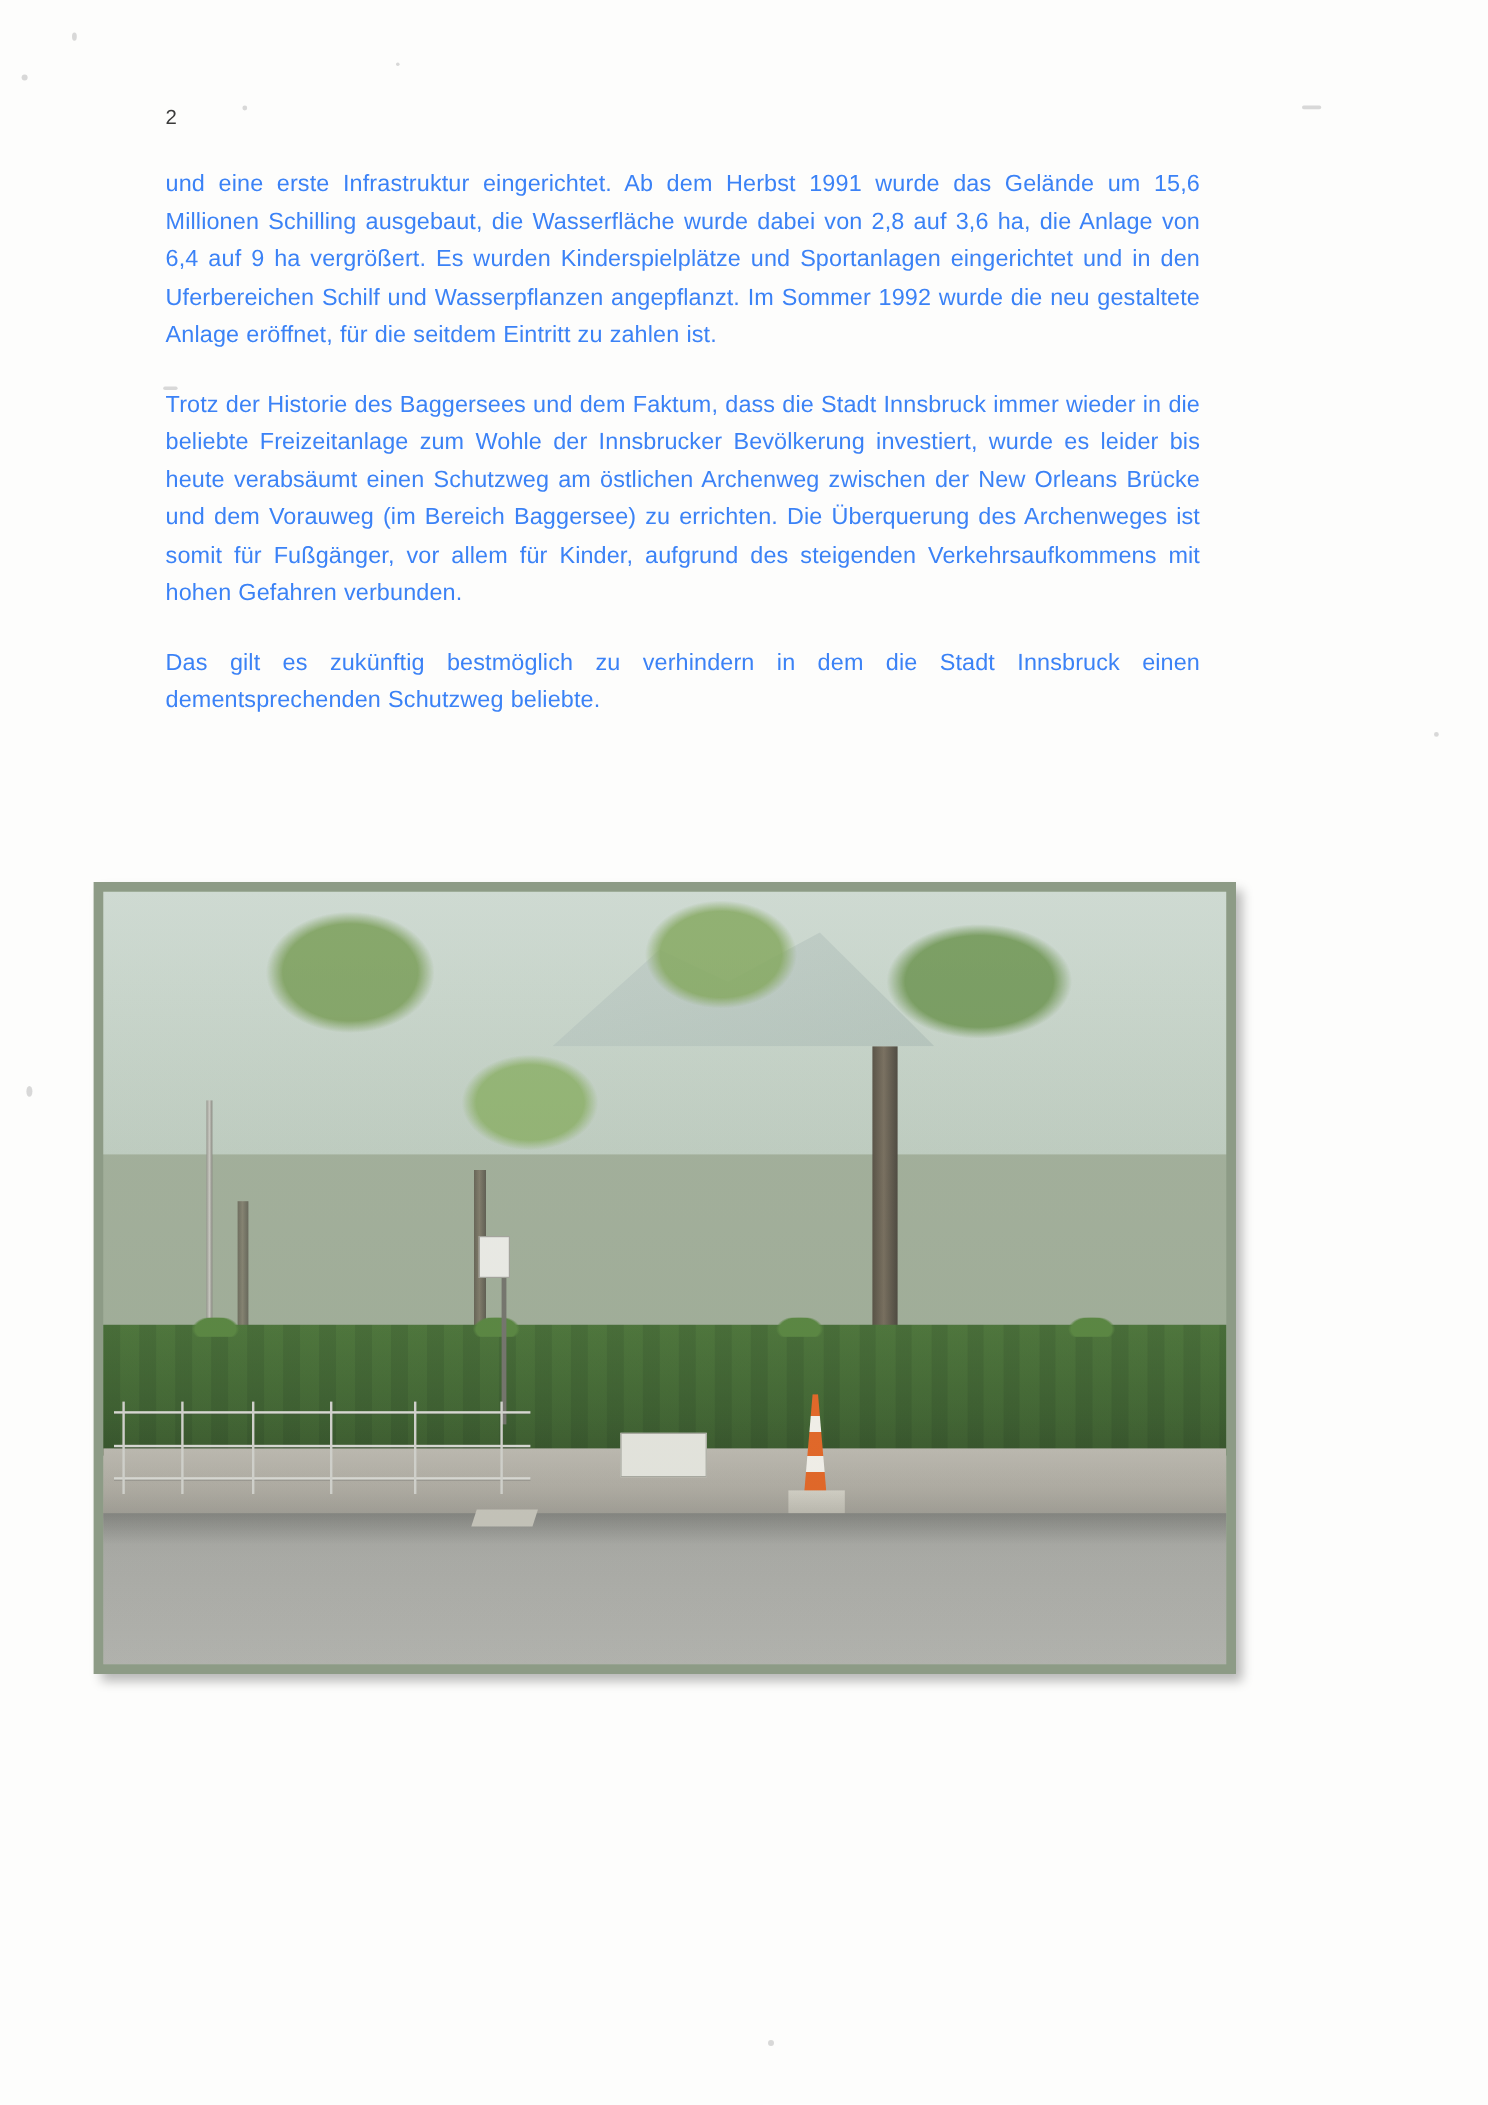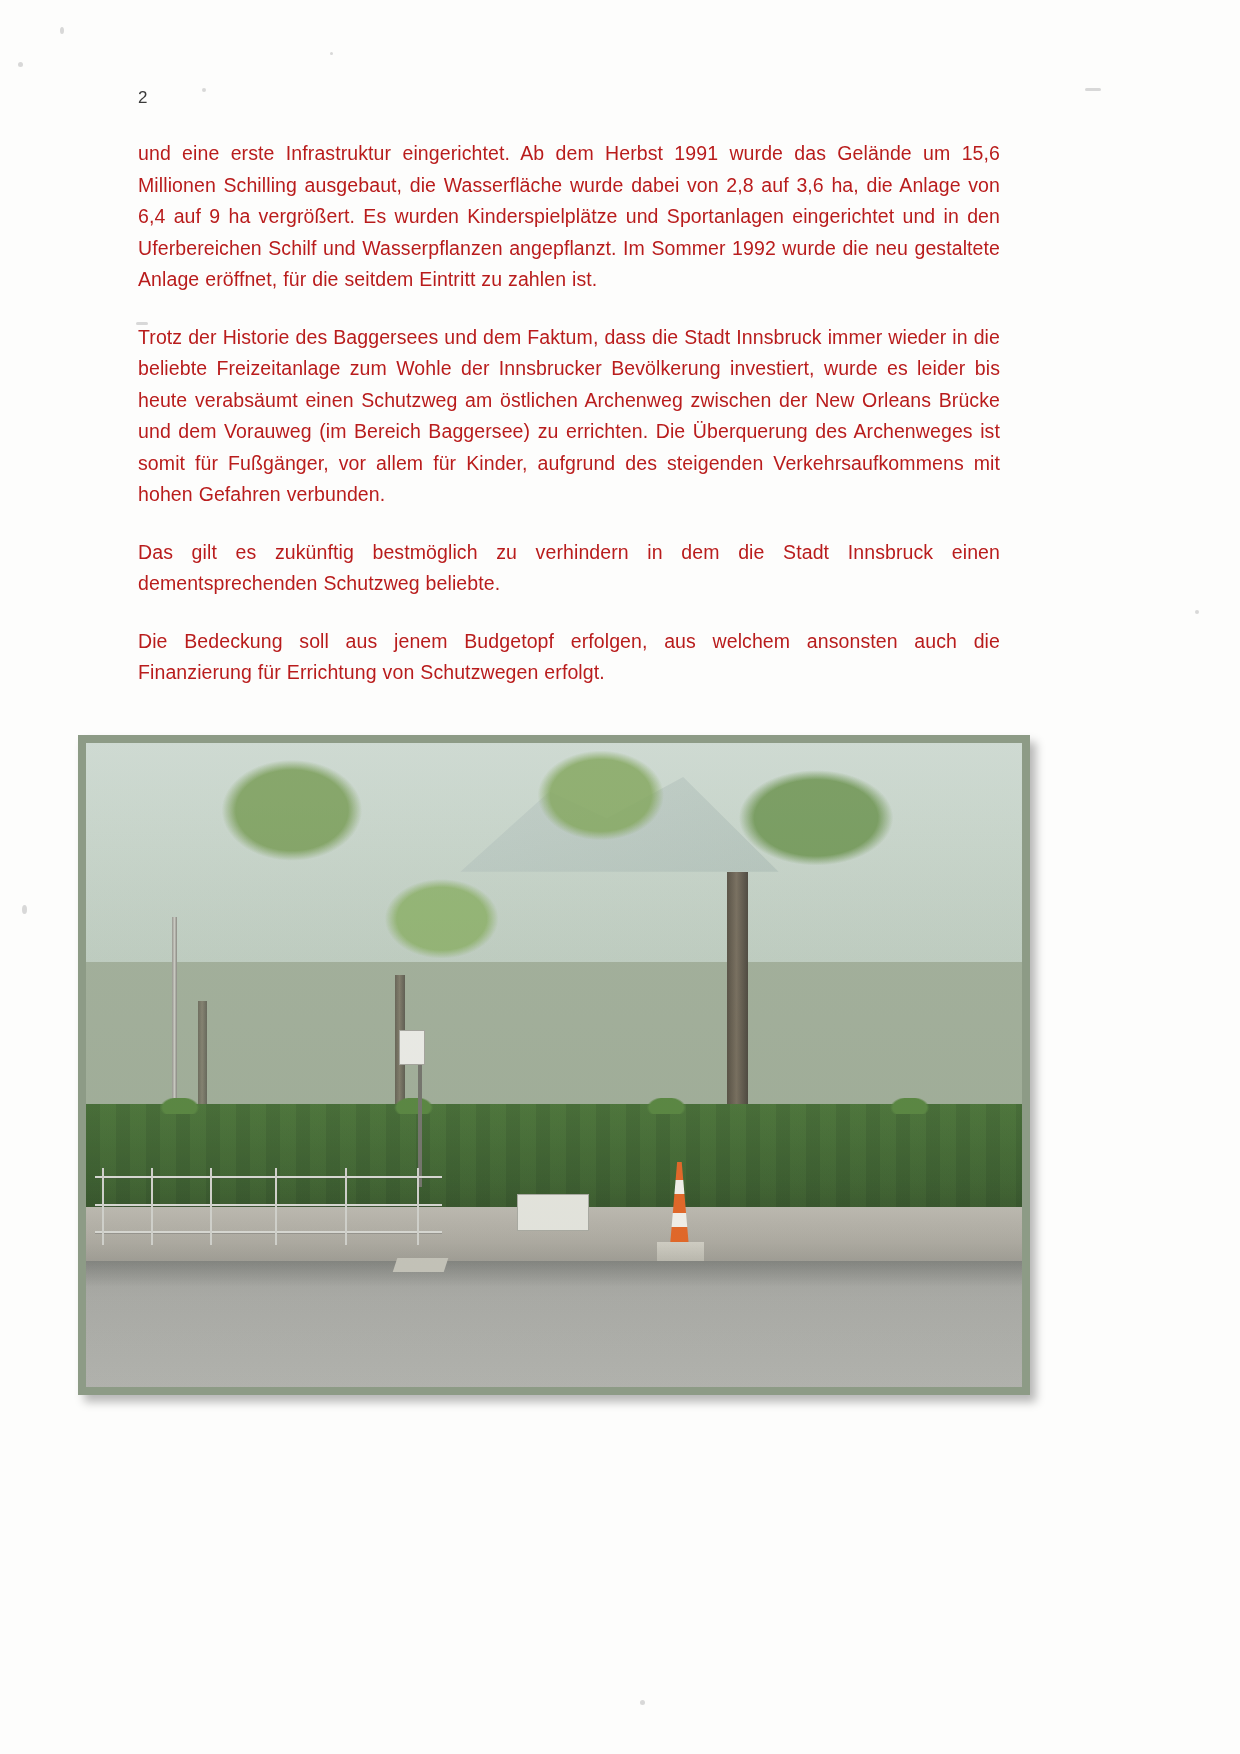--- a/index.html
+++ b/index.html
@@ -44,21 +44,21 @@
     left: 138px;
     top: 138px;
     width: 862px;
   }
 
   p.para {
     margin: 0 0 26px 0;
     font-size: 19.5px;
     line-height: 31.5px;
     text-align: justify;
-    color: #b91c1c;
+    color: #3b82f6;
     letter-spacing: .1px;
     word-spacing: .4px;
   }
 
   p.para:last-child { margin-bottom: 0; }
 
   
   .photo-wrap {
     position: absolute;
     left: 78px;
@@ -242,21 +242,20 @@
   <div class="speck" style="left:22px;top:905px;width:5px;height:9px;"></div>
   <div class="speck" style="left:1195px;top:610px;width:4px;height:4px;"></div>
   <div class="speck" style="left:640px;top:1700px;width:5px;height:5px;"></div>
 
   <div class="page-number">2</div>
 
   <div class="content">
     <p class="para">und eine erste Infrastruktur eingerichtet. Ab dem Herbst 1991 wurde das Gelände um 15,6 Millionen Schilling ausgebaut, die Wasserfläche wurde dabei von 2,8 auf 3,6 ha, die Anlage von 6,4 auf 9 ha vergrößert. Es wurden Kinderspielplätze und Sportanlagen eingerichtet und in den Uferbereichen Schilf und Wasserpflanzen angepflanzt. Im Sommer 1992 wurde die neu gestaltete Anlage eröffnet, für die seitdem Eintritt zu zahlen ist.</p>
     <p class="para">Trotz der Historie des Baggersees und dem Faktum, dass die Stadt Innsbruck immer wieder in die beliebte Freizeitanlage zum Wohle der Innsbrucker Bevölkerung investiert, wurde es leider bis heute verabsäumt einen Schutzweg am östlichen Archenweg zwischen der New Orleans Brücke und dem Vorauweg (im Bereich Baggersee) zu errichten. Die Überquerung des Archenweges ist somit für Fußgänger, vor allem für Kinder, aufgrund des steigenden Verkehrsaufkommens mit hohen Gefahren verbunden.</p>
     <p class="para">Das gilt es zukünftig bestmöglich zu verhindern in dem die Stadt Innsbruck einen dementsprechenden Schutzweg beliebte.</p>
-    <p class="para">Die Bedeckung soll aus jenem Budgetopf erfolgen, aus welchem ansonsten auch die Finanzierung für Errichtung von Schutzwegen erfolgt.</p>
   </div>
 
   <div class="photo-wrap">
     <div class="photo">
       <div class="sky"></div>
       <div class="mountain"></div>
       <div class="canopy"></div>
       <div class="canopy2"></div>
       <div class="trunk t1"></div>
       <div class="trunk t2"></div>

